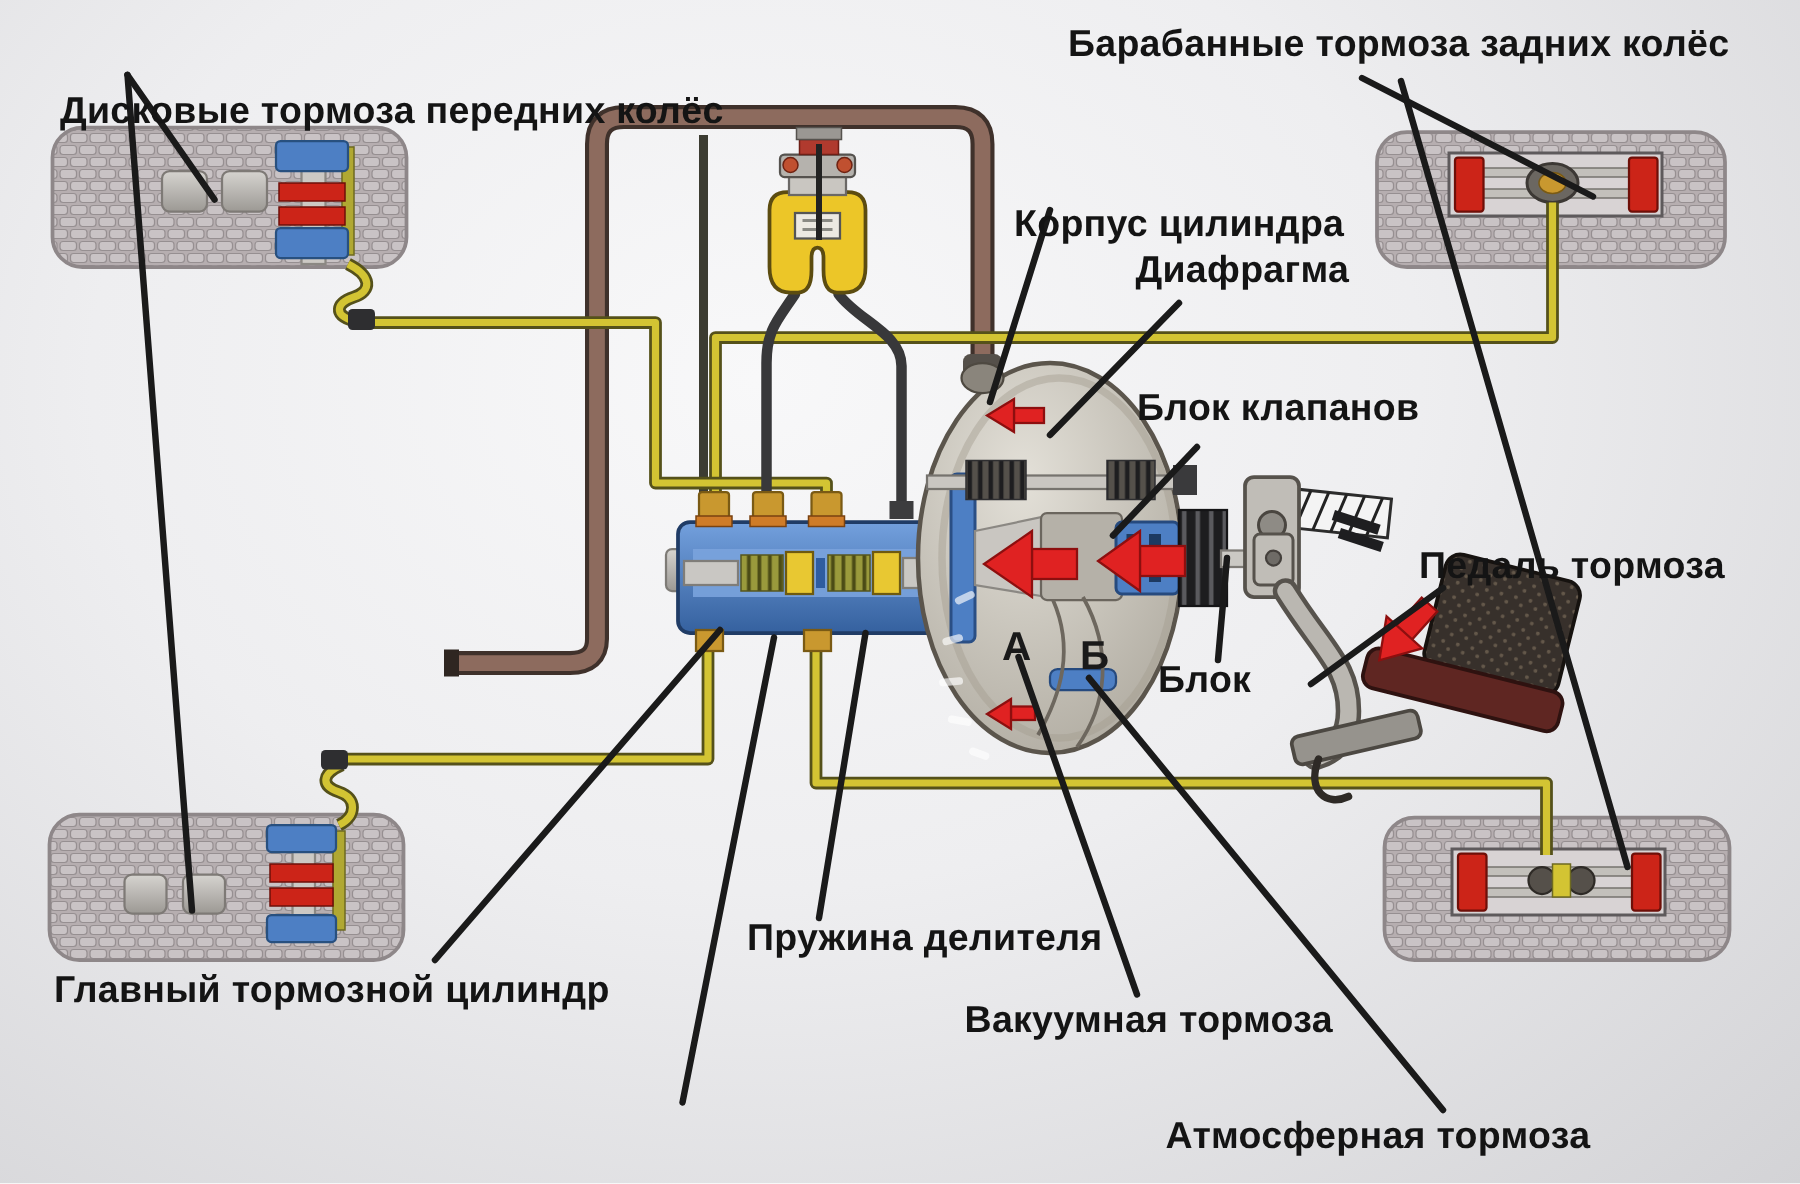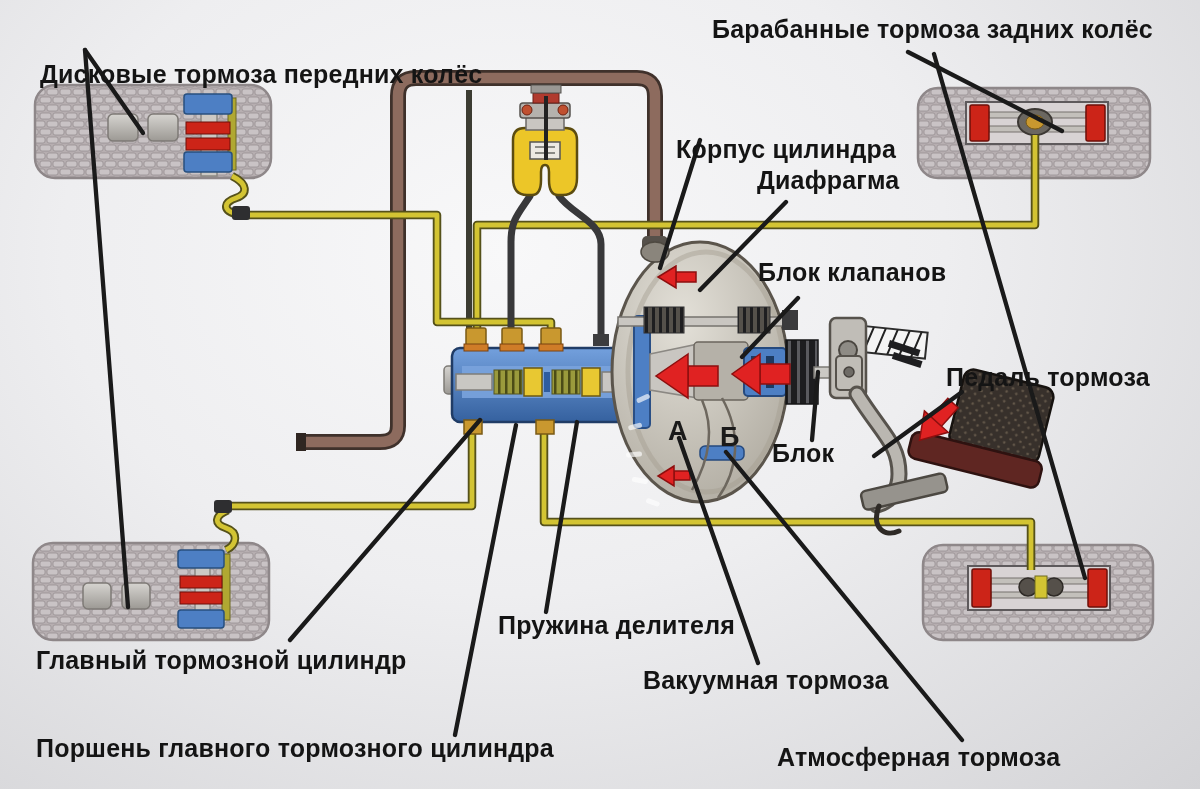--- a/index.html
+++ b/index.html
@@ -286,15 +286,14 @@
   <div class="lbl" style="left:40px;top:16px;margin-top:45px;">Дисковые тормоза передних колёс</div>
   <div class="lbl" style="left:712px;top:16px;">Барабанные тормоза задних колёс</div>
   <div class="lbl" style="left:676px;top:103px;margin-top:33px;">Корпус цилиндра</div>
   <div class="lbl" style="left:757px;top:167px;">Диафрагма</div>
   <div class="lbl" style="left:758px;top:259px;">Блок клапанов</div>
   <div class="lbl" style="left:946px;top:364px;">Педаль тормоза</div>
   <div class="lbl" style="left:772px;top:440px;">Блок</div>
   <div class="lbl" style="left:498px;top:612px;">Пружина делителя</div>
   <div class="lbl" style="left:643px;top:667px;">Вакуумная тормоза</div>
   <div class="lbl" style="left:36px;top:647px;">Главный тормозной цилиндр</div>
-  <div class="lbl" style="left:36px;top:735px;">Поршень главного тормозного цилиндра</div>
   <div class="lbl" style="left:777px;top:744px;">Атмосферная тормоза</div>
 </div>
 
 </body></html>

